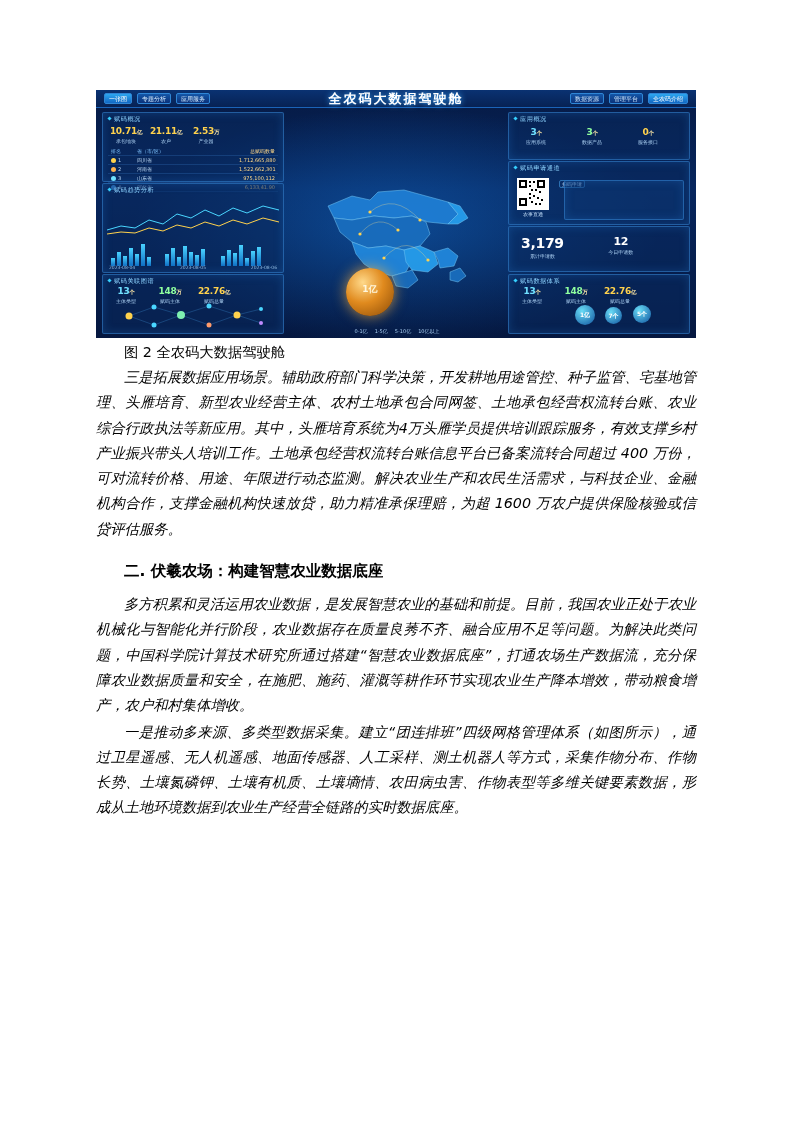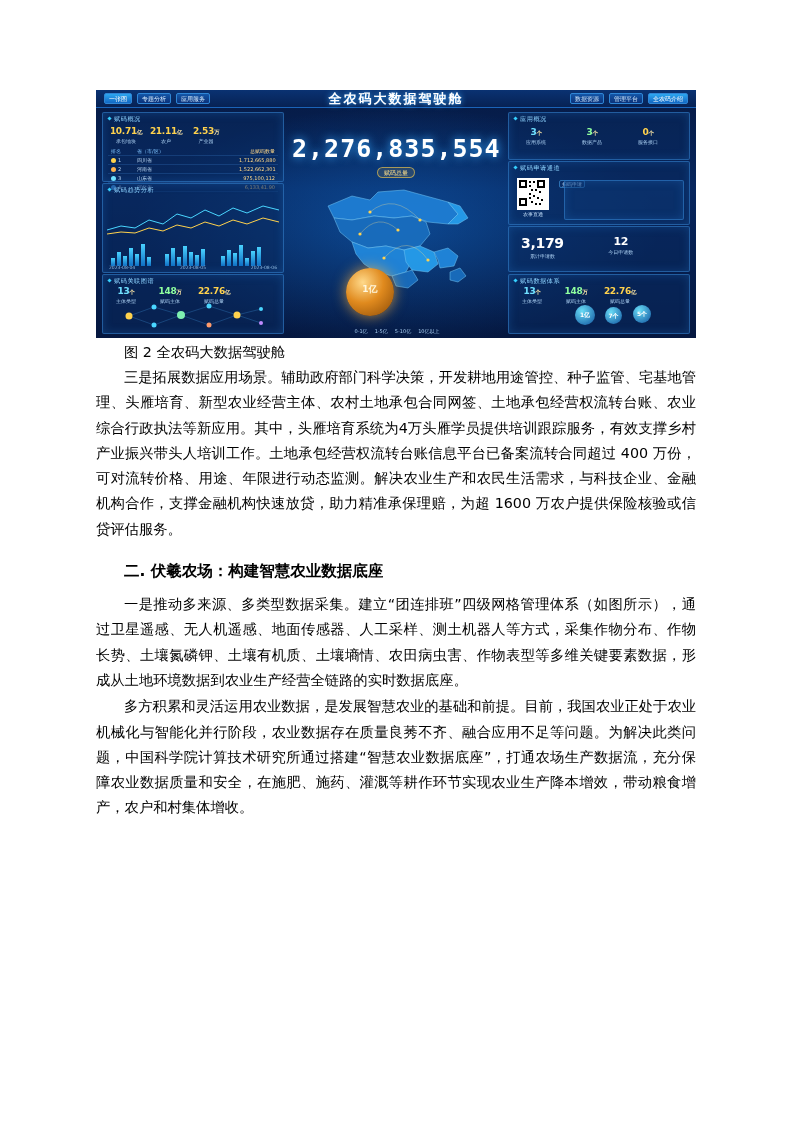--- a/index.html
+++ b/index.html
@@ -26,20 +26,21 @@
     margin: 0 0 1px 0;
     font-size: 14.3px;
     line-height: 25.3px;
     color: #000000;
     text-align: justify;
     text-justify: inter-ideograph;
     letter-spacing: 0px;
   }
   p.indent {
     text-indent: 28px;
+    font-style: italic;
   }
   .figure-wrap {
     margin: 6px 0 0 0;
     width: 600px;
   }
   .figure-caption {
     font-size: 14.3px;
     line-height: 25px;
     color: #000;
     text-indent: 28px;
@@ -442,24 +443,20 @@
                 <circle cx="100" cy="5" r="2.5" fill="#4ad6ff"></circle>
                 <circle cx="100" cy="24" r="2.5" fill="#ff9b6b"></circle>
                 <circle cx="128" cy="14" r="3.5" fill="#ffd24d"></circle>
                 <circle cx="152" cy="8" r="2" fill="#4ad6ff"></circle>
                 <circle cx="152" cy="22" r="2" fill="#c08bff"></circle>
               </g>
             </svg>
           </div>
         </div>
 
-        <div class="bignum">
-          <div class="val">2,276,835,554</div>
-          <div class="cap">赋码总量</div>
-        </div>
 
         <div class="map">
           <svg viewBox="0 0 180 132">
             <g fill="#1f7fd6" stroke="#7fd4ff" stroke-width="0.5" opacity="0.92">
               <path d="M20 34 L44 24 L62 28 L70 20 L96 18 L118 24 L140 30 L150 42 L140 52 L120 50 L104 44 L86 46 L66 44 L44 48 L26 46 Z"></path>
               <path d="M26 46 L44 48 L66 44 L86 46 L104 44 L118 50 L122 62 L112 74 L96 78 L78 74 L60 76 L44 70 L32 60 Z" fill="#1a6fc0"></path>
               <path d="M44 70 L60 76 L78 74 L96 78 L104 88 L98 100 L84 104 L68 100 L56 92 L48 82 Z" fill="#2189de"></path>
               <path d="M96 78 L112 74 L126 80 L130 92 L120 100 L104 98 L98 90 Z" fill="#27a0ef"></path>
               <path d="M84 104 L98 100 L104 98 L110 108 L100 116 L88 114 Z" fill="#1a6fc0"></path>
               <path d="M126 80 L140 76 L150 84 L146 94 L132 96 L130 88 Z" fill="#2189de"></path>
@@ -585,17 +582,17 @@
 
       </div>
 
       <div class="figure-caption">图 2  全农码大数据驾驶舱</div>
     </div>
 
     <p class="body-text indent">三是拓展数据应用场景。辅助政府部门科学决策，开发耕地用途管控、种子监管、宅基地管理、头雁培育、新型农业经营主体、农村土地承包合同网签、土地承包经营权流转台账、农业综合行政执法等新应用。其中，头雁培育系统为4万头雁学员提供培训跟踪服务，有效支撑乡村产业振兴带头人培训工作。土地承包经营权流转台账信息平台已备案流转合同超过 400 万份，可对流转价格、用途、年限进行动态监测。解决农业生产和农民生活需求，与科技企业、金融机构合作，支撑金融机构快速放贷，助力精准承保理赔，为超 1600 万农户提供保险核验或信贷评估服务。</p>
 
     <h2 class="section-head">二. 伏羲农场：构建智慧农业数据底座</h2>
 
+    <p class="body-text indent">多方积累和灵活运用农业数据，是发展智慧农业的基础和前提。目前，我国农业正处于农业机械化与智能化并行阶段，农业数据存在质量良莠不齐、融合应用不足等问题。为解决此类问题，中国科学院计算技术研究所通过搭建“智慧农业数据底座”，打通农场生产数据流，充分保障农业数据质量和安全，在施肥、施药、灌溉等耕作环节实现农业生产降本增效，带动粮食增产，农户和村集体增收。</p>
     <p class="body-text indent">一是推动多来源、多类型数据采集。建立“团连排班”四级网格管理体系（如图所示），通过卫星遥感、无人机遥感、地面传感器、人工采样、测土机器人等方式，采集作物分布、作物长势、土壤氮磷钾、土壤有机质、土壤墒情、农田病虫害、作物表型等多维关键要素数据，形成从土地环境数据到农业生产经营全链路的实时数据底座。</p>
-    <p class="body-text indent">多方积累和灵活运用农业数据，是发展智慧农业的基础和前提。目前，我国农业正处于农业机械化与智能化并行阶段，农业数据存在质量良莠不齐、融合应用不足等问题。为解决此类问题，中国科学院计算技术研究所通过搭建“智慧农业数据底座”，打通农场生产数据流，充分保障农业数据质量和安全，在施肥、施药、灌溉等耕作环节实现农业生产降本增效，带动粮食增产，农户和村集体增收。</p>
 
   </div>
 </div>
 
 </body></html>

